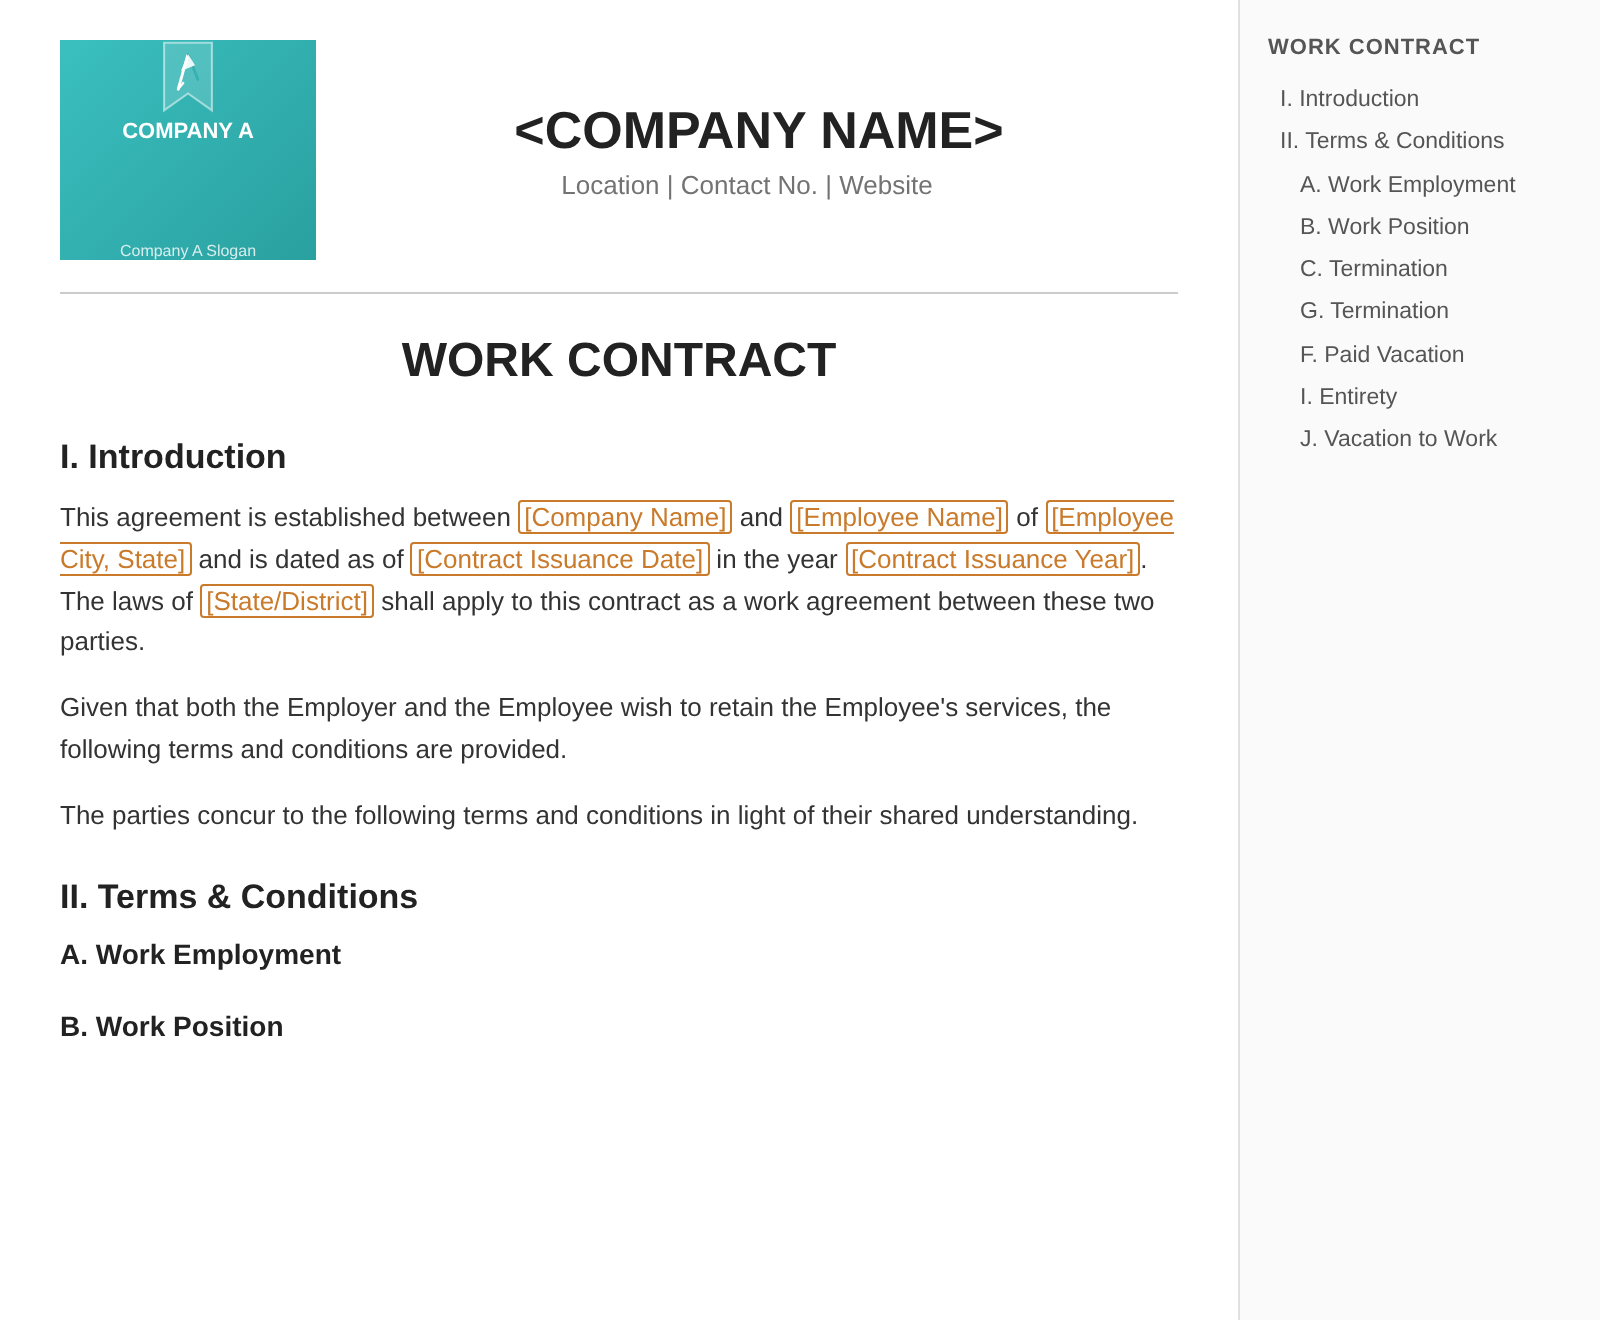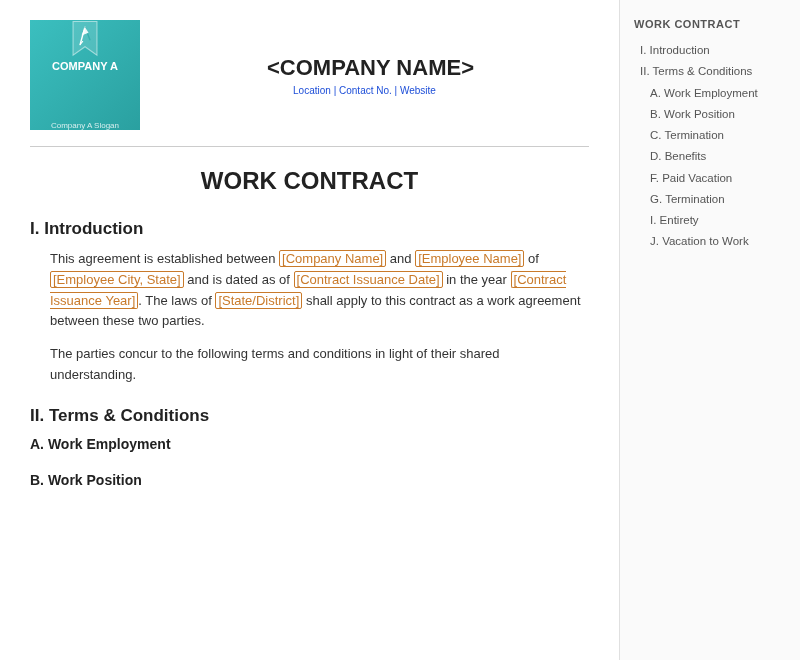--- a/index.html
+++ b/index.html
@@ -23,21 +23,21 @@
       border-right: 1px solid #e0e0e0;
     }
     .header {
       display: flex;
       align-items: center;
       padding-bottom: 16px;
       border-bottom: 1px solid #ccc;
       margin-bottom: 16px;
     }
     .logo-box {
-      width: 110px;
+      width: 128px;
       height: 110px;
       background: linear-gradient(135deg, #3bbfbf 0%, #2aa0a0 100%);
       display: flex;
       flex-direction: column;
       align-items: center;
       justify-content: center;
       flex-shrink: 0;
       position: relative;
       overflow: hidden;
     }
@@ -52,28 +52,28 @@
       color: rgba(255,255,255,0.8);
       font-size: 8px;
       text-align: center;
       margin-top: 48px;
     }
     .company-info {
       flex: 1;
       text-align: center;
     }
     .company-name {
-      font-size: 22px;
+      font-size: 26px;
       font-weight: bold;
       color: #222;
       padding-left: 12px;
     }
     .company-details {
-      font-size: 10px;
-      color: #1d4ed8;
+      font-size: 13px;
+      color: #737373;
       margin-top: 4px;
     }
     .doc-title {
       text-align: center;
       font-size: 24px;
       font-weight: bold;
       color: #222;
       margin: 20px 0 24px;
     }
     .section-heading {
@@ -86,21 +86,20 @@
       font-size: 14px;
       font-weight: bold;
       color: #222;
       margin-bottom: 8px;
     }
     .body-text {
       font-size: 13px;
       color: #333;
       line-height: 1.6;
       margin-bottom: 12px;
-      margin-left: 20px;
     }
     .highlight {
       color: #c97a2a;
       border: 1px solid #c97a2a;
       padding: 0 2px;
       border-radius: 2px;
       font-size: 13px;
     }
     .section-block {
       margin-bottom: 20px;
@@ -162,20 +161,23 @@
         <div class="company-details">Location | Contact No. | Website</div>
       </div>
     </div>
 
     <div class="doc-title">WORK CONTRACT</div>
 
     <div class="section-block">
       <div class="section-heading">I. Introduction</div>
       <p class="body-text">
         This agreement is established between <span class="highlight">[Company Name]</span> and <span class="highlight">[Employee Name]</span> of <span class="highlight">[Employee City, State]</span> and is dated as of <span class="highlight">[Contract Issuance Date]</span> in the year <span class="highlight">[Contract Issuance Year]</span>. The laws of <span class="highlight">[State/District]</span> shall apply to this contract as a work agreement between these two parties.
+      </p>
+      <p class="body-text">
+        Given that both the Employer and the Employee wish to retain the Employee's services, the following terms and conditions are provided.
       </p>
       <p class="body-text">
         The parties concur to the following terms and conditions in light of their shared understanding.
       </p>
     </div>
 
     <div class="section-block">
       <div class="section-heading">II. Terms &amp; Conditions</div>
 
       <div class="section-block">
@@ -190,20 +192,19 @@
   </div>
 
   <div class="sidebar">
     <div class="sidebar-title">WORK CONTRACT</div>
     <div id="toc-list">
         <div class="toc-item">I. Introduction</div>
         <div class="toc-item">II. Terms &amp; Conditions</div>
         <div class="toc-item indent-1">A. Work Employment</div>
         <div class="toc-item indent-1">B. Work Position</div>
         <div class="toc-item indent-1">C. Termination</div>
-        <div class="toc-item indent-1">D. Benefits</div>
+        <div class="toc-item indent-1">G. Termination</div>
         <div class="toc-item indent-1">F. Paid Vacation</div>
-        <div class="toc-item indent-1">G. Termination</div>
         <div class="toc-item indent-1">I. Entirety</div>
         <div class="toc-item indent-1">J. Vacation to Work</div>
       </div>
   </div>
 </div>
 
 </body></html>

